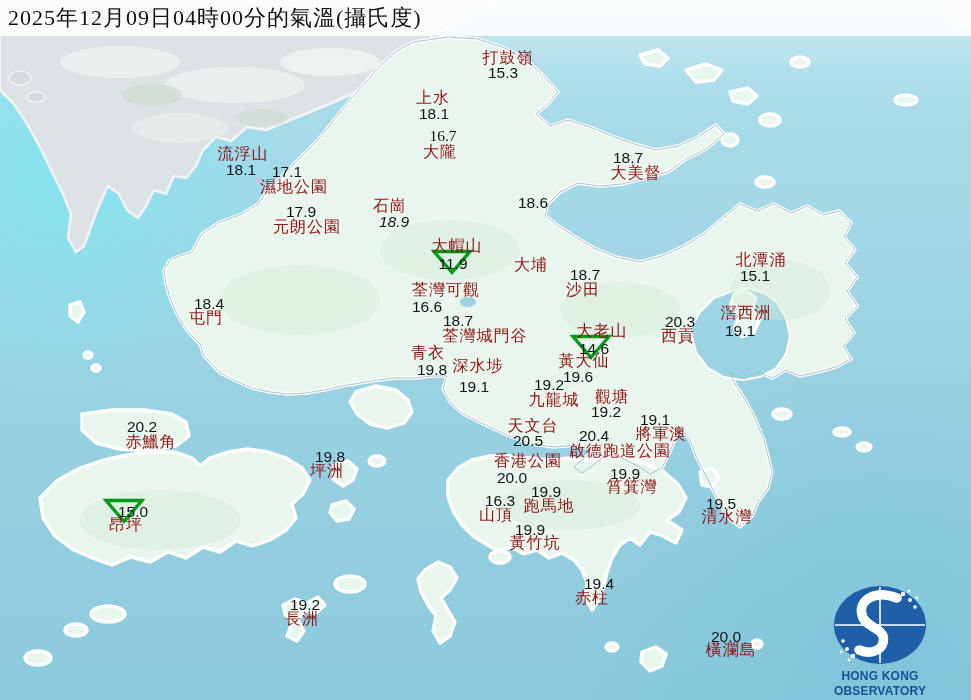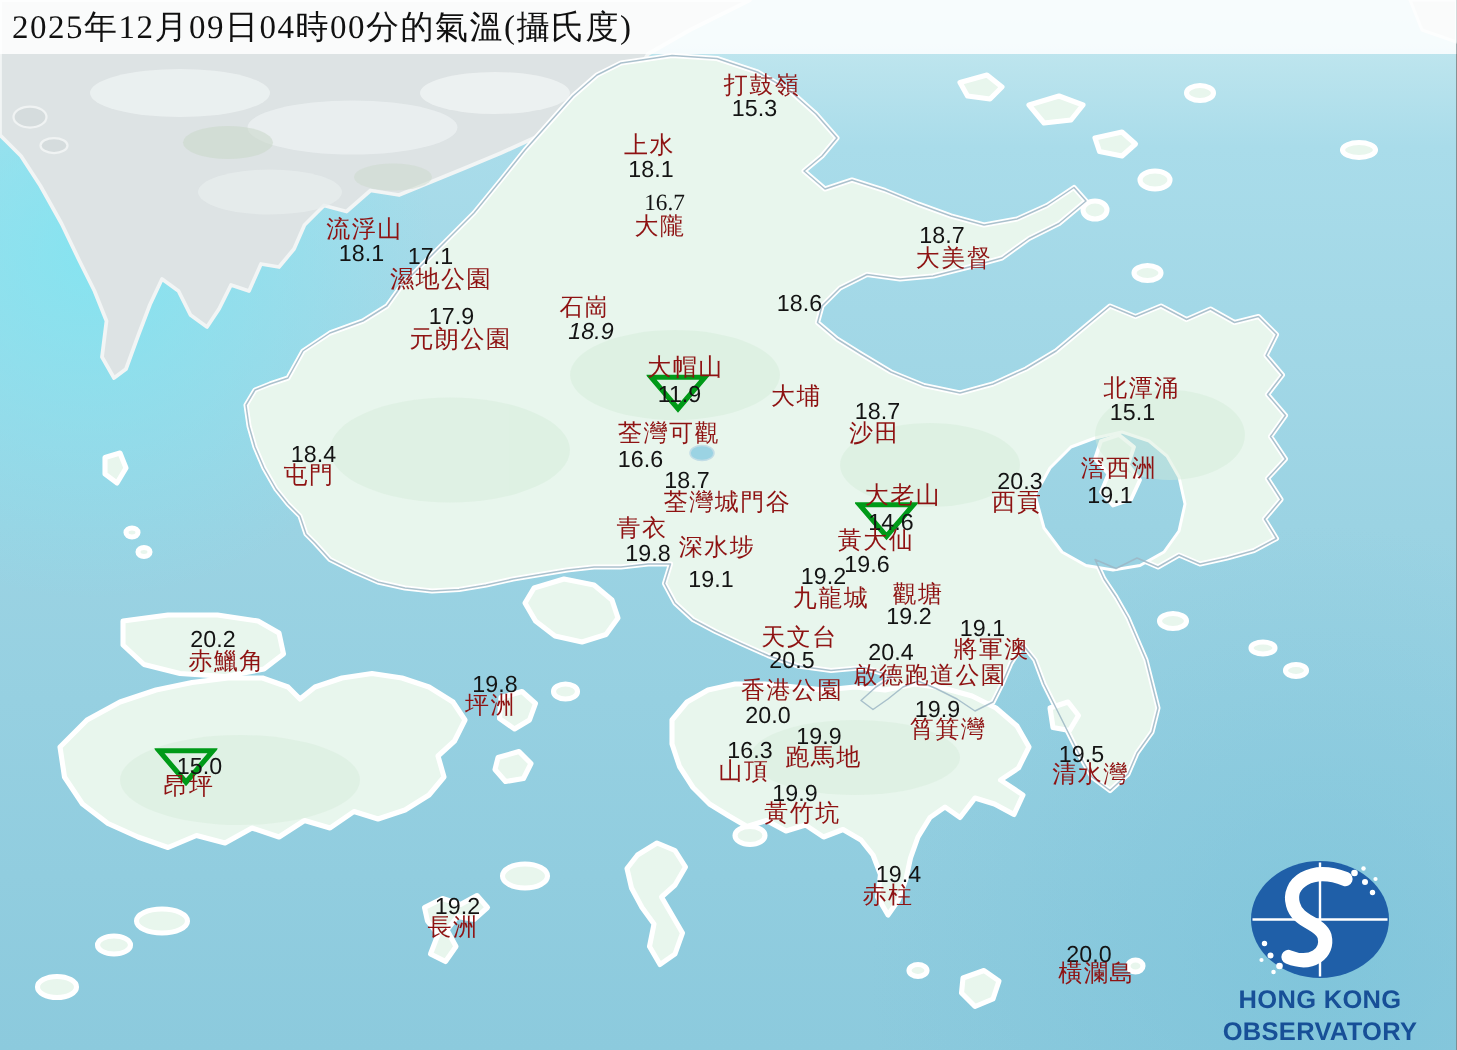--- a/index.html
+++ b/index.html
@@ -15,21 +15,21 @@
     font-family:"Liberation Serif","DejaVu Serif",serif;font-size:16px;
     color:#8e1212;letter-spacing:1px;white-space:nowrap;line-height:1;}
   .st-val{position:absolute;transform:translate(-50%,-50%);
     font-family:"Liberation Sans","DejaVu Sans",sans-serif;font-size:15.5px;
     color:#141414;white-space:nowrap;line-height:1;}
   .marker{position:absolute;transform:translate(-50%,-50%);line-height:0;}
   #logo{position:absolute;right:6px;bottom:2px;width:170px;text-align:center;}
   #logo .zh{font-family:"Liberation Serif","DejaVu Serif",serif;font-weight:bold;
     font-size:17px;color:#1f5fa8;letter-spacing:6px;line-height:1.1;margin-top:2px;}
   #logo .en{font-family:"Liberation Sans","DejaVu Sans",sans-serif;font-weight:bold;
-    font-size:17px;color:#174f97;letter-spacing:0.2px;line-height:1.2;}
+    font-size:12px;color:#174f97;letter-spacing:0.2px;line-height:1.2;}
 </style>
 </head>
 <body>
 
 <div id="stage">
 
   <svg id="basemap" width="971" height="700" viewBox="0 0 971 700">
     <defs>
       <linearGradient id="seaG" gradientUnits="userSpaceOnUse" x1="0" y1="0" x2="0" y2="700">
         <stop offset="0" stop-color="#c9eaf0"></stop>

